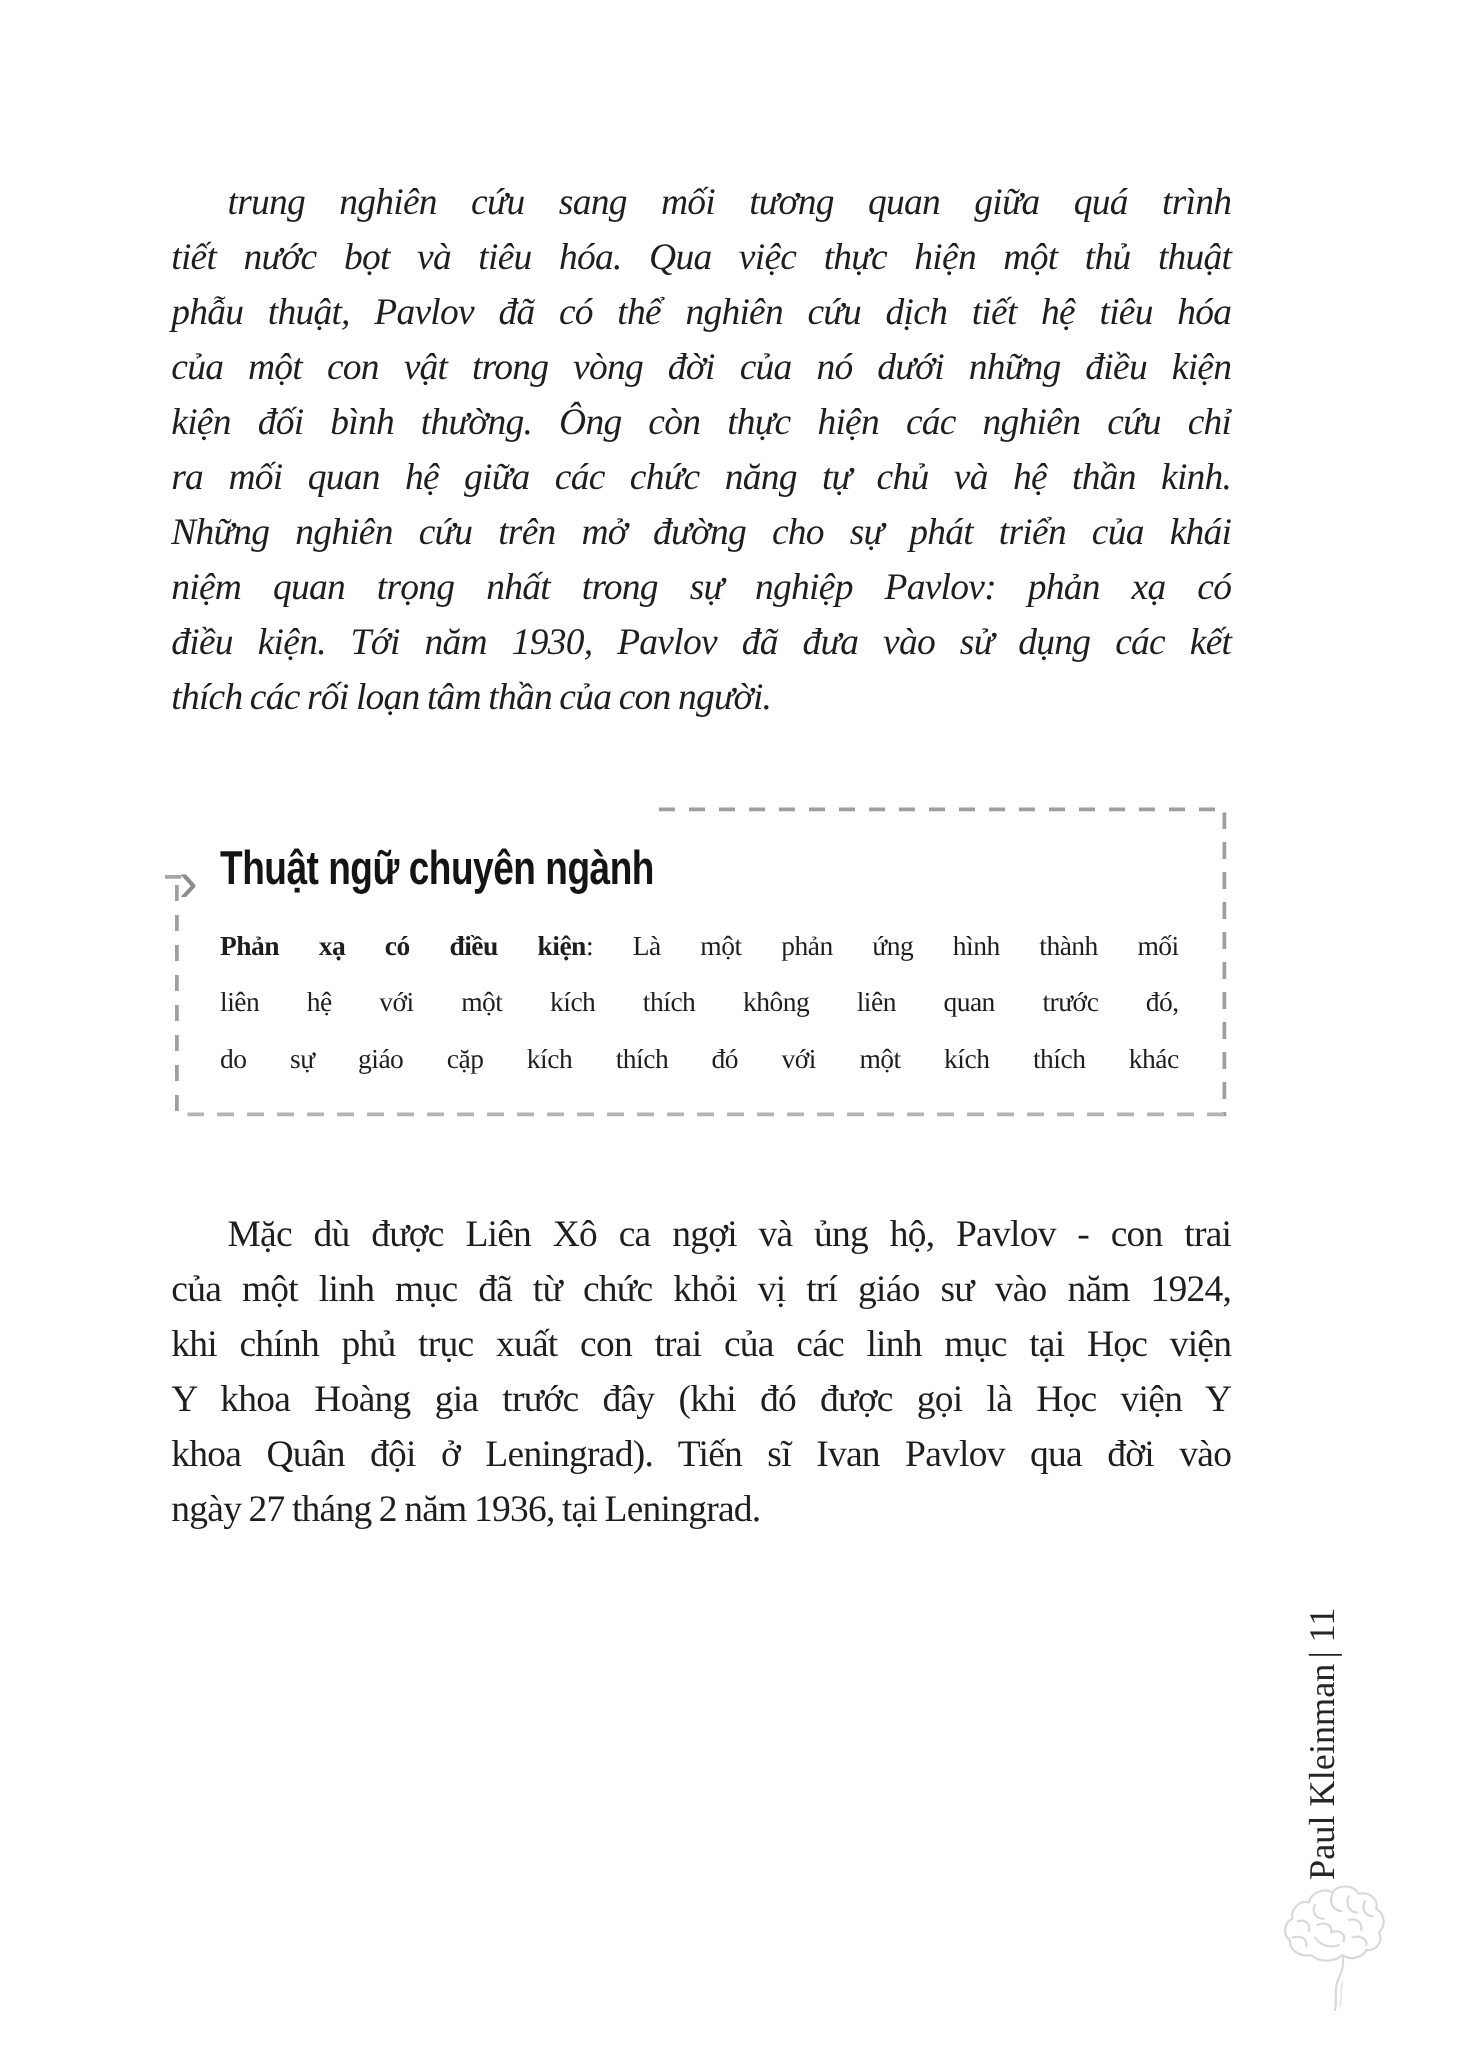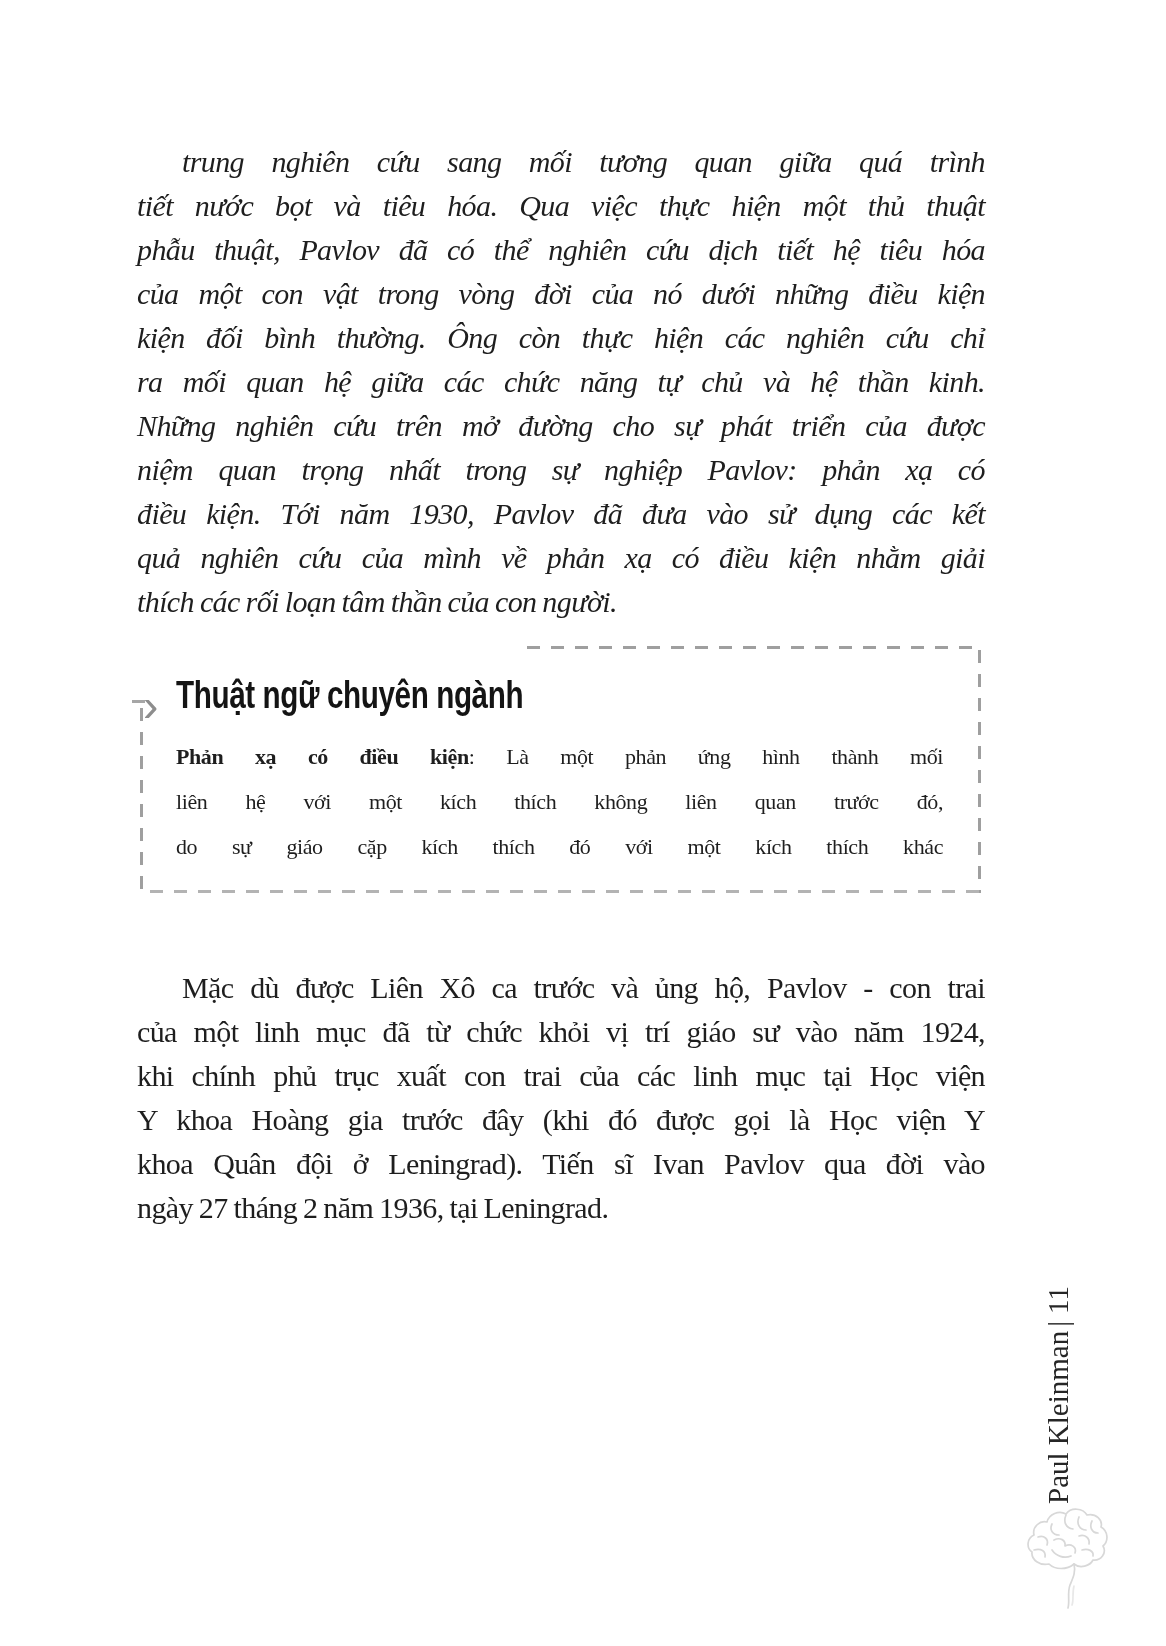--- a/index.html
+++ b/index.html
@@ -67,24 +67,23 @@
 
 <div class="page">
 
   <div class="para p1">
       <div class="tline indent">trung nghiên cứu sang mối tương quan giữa quá trình</div>
       <div class="tline">tiết nước bọt và tiêu hóa. Qua việc thực hiện một thủ thuật</div>
       <div class="tline">phẫu thuật, Pavlov đã có thể nghiên cứu dịch tiết hệ tiêu hóa</div>
       <div class="tline">của một con vật trong vòng đời của nó dưới những điều kiện</div>
       <div class="tline">kiện đối bình thường. Ông còn thực hiện các nghiên cứu chỉ</div>
       <div class="tline">ra mối quan hệ giữa các chức năng tự chủ và hệ thần kinh.</div>
-      <div class="tline">Những nghiên cứu trên mở đường cho sự phát triển của được</div>
+      <div class="tline">Những nghiên cứu trên mở đường cho sự phát triển của khái</div>
       <div class="tline">niệm quan trọng nhất trong sự nghiệp Pavlov: phản xạ có</div>
       <div class="tline">điều kiện. Tới năm 1930, Pavlov đã đưa vào sử dụng các kết</div>
-      <div class="tline">quả nghiên cứu của mình về phản xạ có điều kiện nhằm giải</div>
       <div class="tline last">thích các rối loạn tâm thần của con người.</div>
     </div>
 
   <div class="termbox">
     <div class="dash-h d-top"></div>
     <div class="dash-v d-right"></div>
     <div class="dash-h d-bottom"></div>
     <div class="dash-v d-left"></div>
     <div class="d-corner"></div>
     <span class="chevron">›</span>
@@ -94,21 +93,21 @@
     </h2>
 
     <div class="box-body">
       <div class="bline"><b class="term">Phản xạ có điều kiện</b><span>: Là một phản ứng hình thành mối</span></div>
       <div class="bline">liên hệ với một kích thích không liên quan trước đó,</div>
       <div class="bline">do sự giáo cặp kích thích đó với một kích thích khác</div>
     </div>
   </div>
 
   <div class="para p2">
-      <div class="tline indent">Mặc dù được Liên Xô ca trước và ủng hộ, Pavlov - con trai</div>
+      <div class="tline indent">Mặc dù được Liên Xô ca ngợi và ủng hộ, Pavlov - con trai</div>
       <div class="tline">của một linh mục đã từ chức khỏi vị trí giáo sư vào năm 1924,</div>
       <div class="tline">khi chính phủ trục xuất con trai của các linh mục tại Học viện</div>
       <div class="tline">Y khoa Hoàng gia trước đây (khi đó được gọi là Học viện Y</div>
       <div class="tline">khoa Quân đội ở Leningrad). Tiến sĩ Ivan Pavlov qua đời vào</div>
       <div class="tline last">ngày 27 tháng 2 năm 1936, tại Leningrad.</div>
     </div>
 
   <div class="vtext">
     <span>Paul Kleinman</span>
       <span class="sep">|</span>

